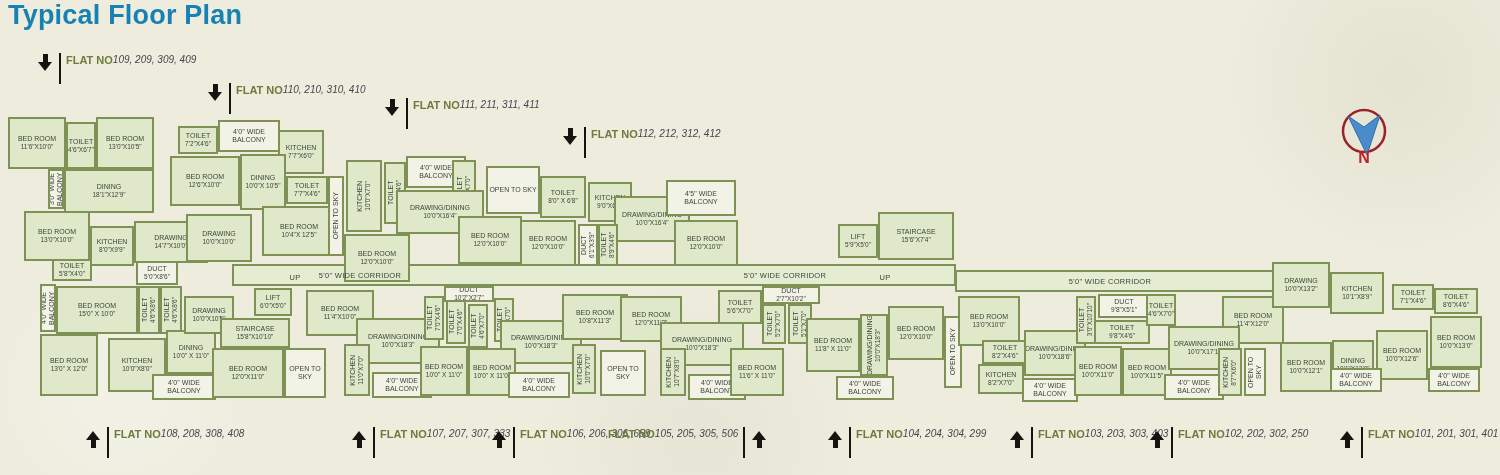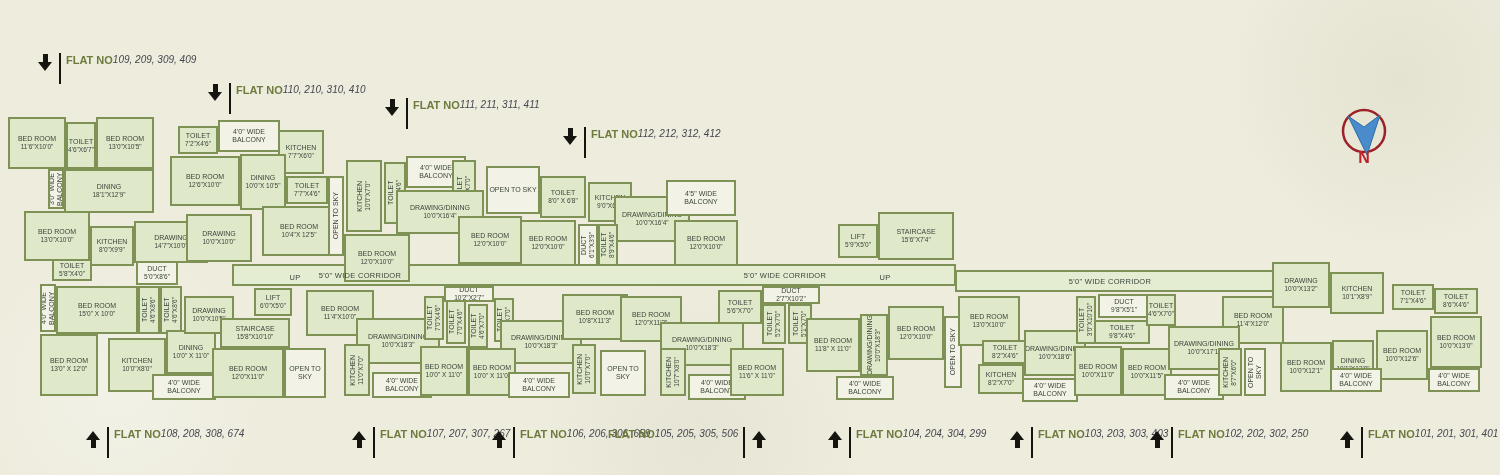--- a/index.html
+++ b/index.html
@@ -51,20 +51,21 @@
   .arr.down .stem{top:1px;}
   .arr.down .head{top:9px;border-top:9px solid #15140f;}
   .arr.up .stem{bottom:1px;}
   .arr.up .head{bottom:9px;border-bottom:9px solid #15140f;}
   .compass{position:absolute;left:1334px;top:100px;}
 </style>
 </head>
 <body>
 
 <div class="page">
+  <h1 class="title">Typical Floor Plan</h1>
 
   <div id="plan">
       <div class="corridor" style="left: 232px; top: 264px; width: 724px; height: 22px;"></div>
       <div class="corridor" style="left: 955px; top: 270px; width: 320px; height: 22px;"></div>
       <div class="room f-g" style="left: 8px; top: 117px; width: 58px; height: 52px;">
         <div class="lbl">
           <span class="nm">BED ROOM</span>
           <span class="dm">11'6"X10'0"</span>
         </div>
       </div>
@@ -730,32 +731,32 @@
         </span>
       </div>
       <div class="flat-label" style="left: 86px; top: 427px;">
         <span class="arr up">
           <i class="stem"></i>
           <i class="head"></i>
         </span>
         <span class="bar"></span>
         <span class="txt">
           <span class="fno">FLAT NO</span>
-          <span class="fnums">108, 208, 308, 674</span>
+          <span class="fnums">108, 208, 308, 408</span>
         </span>
       </div>
       <div class="flat-label" style="left: 352px; top: 427px;">
         <span class="arr up">
           <i class="stem"></i>
           <i class="head"></i>
         </span>
         <span class="bar"></span>
         <span class="txt">
           <span class="fno">FLAT NO</span>
-          <span class="fnums">107, 207, 307, 267</span>
+          <span class="fnums">107, 207, 307, 333</span>
         </span>
       </div>
       <div class="flat-label" style="left: 492px; top: 427px;">
         <span class="arr up">
           <i class="stem"></i>
           <i class="head"></i>
         </span>
         <span class="bar"></span>
         <span class="txt">
           <span class="fno">FLAT NO</span>

